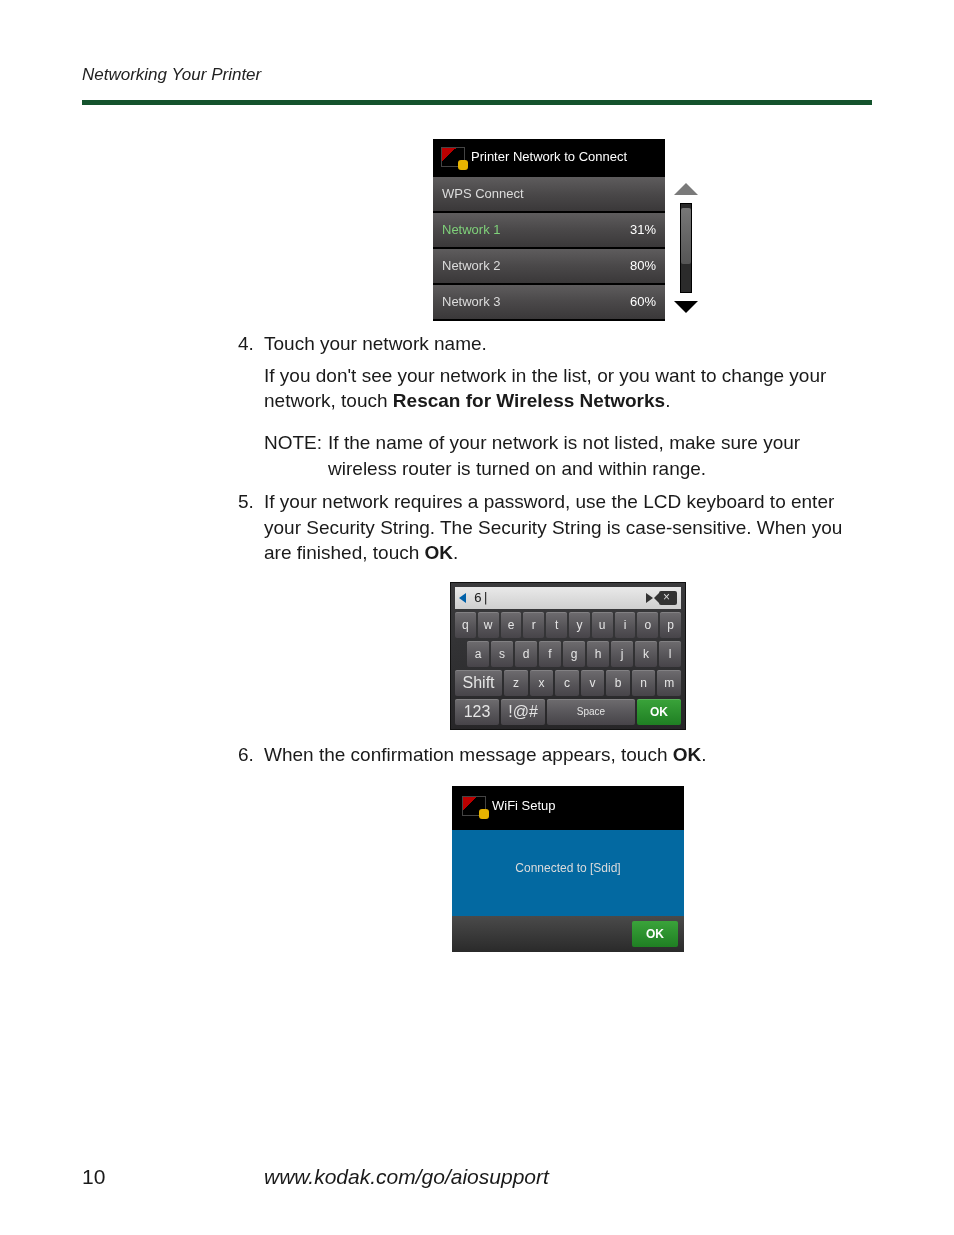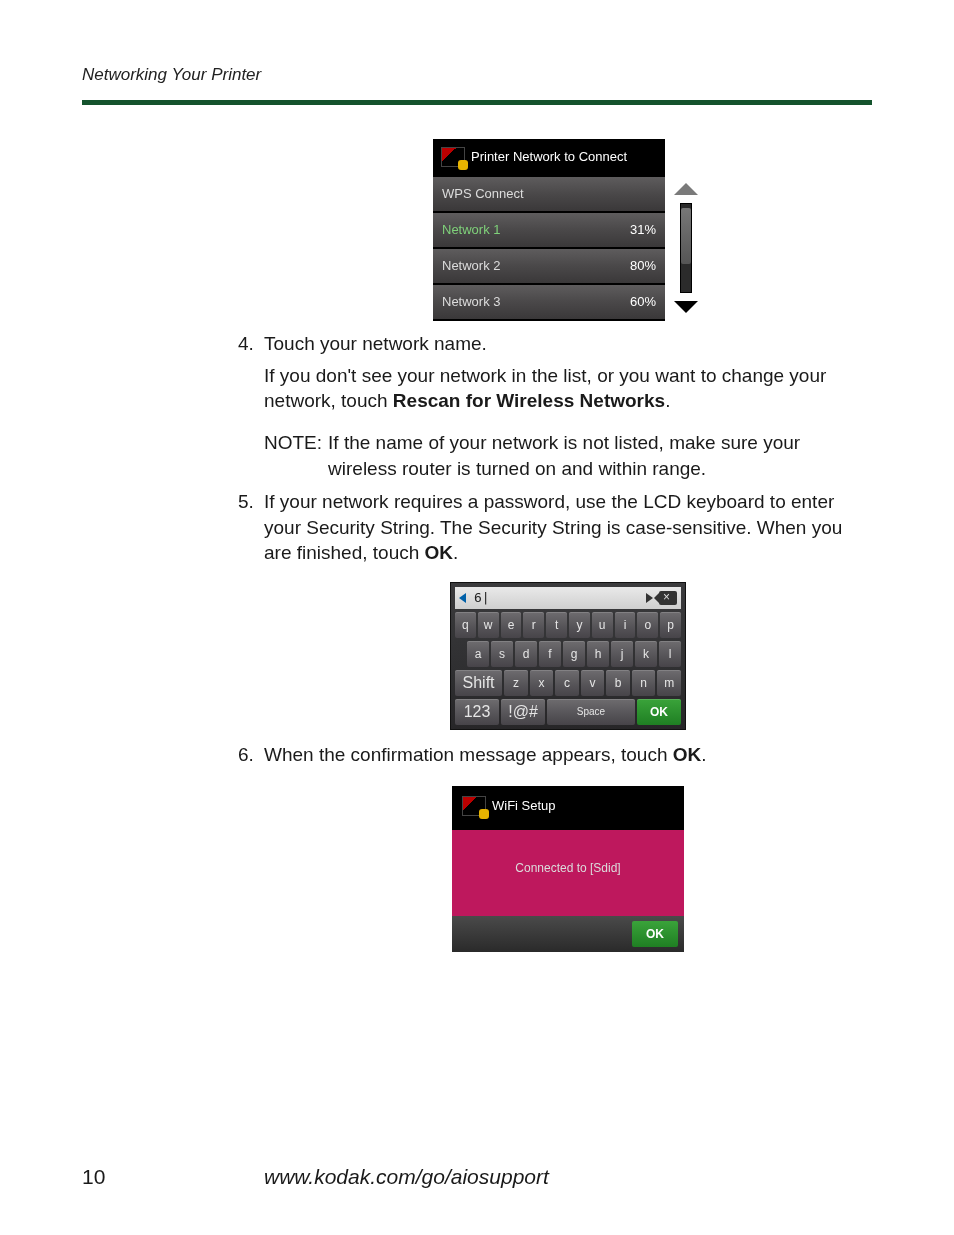--- a/index.html
+++ b/index.html
@@ -240,21 +240,21 @@
   }
   .fig-ok-title {
     display:flex; align-items:center; gap:6px;
     color:#fff; font-size:13px;
     padding: 10px 8px 14px 10px;
   }
   .fig-ok-body {
     color:#dcdcdc; font-size:12px;
     text-align:center;
     padding: 30px 0 40px 0;
-    background:#be185d;
+    background:#0369a1;
   }
   .fig-ok-bar {
     height: 36px;
     background: linear-gradient(to bottom,#4a4a4a,#2a2a2a);
     display:flex; justify-content:flex-end; align-items:center;
     padding-right: 6px;
   }
   .fig-ok-btn {
     height: 26px;
     padding: 0 14px;

